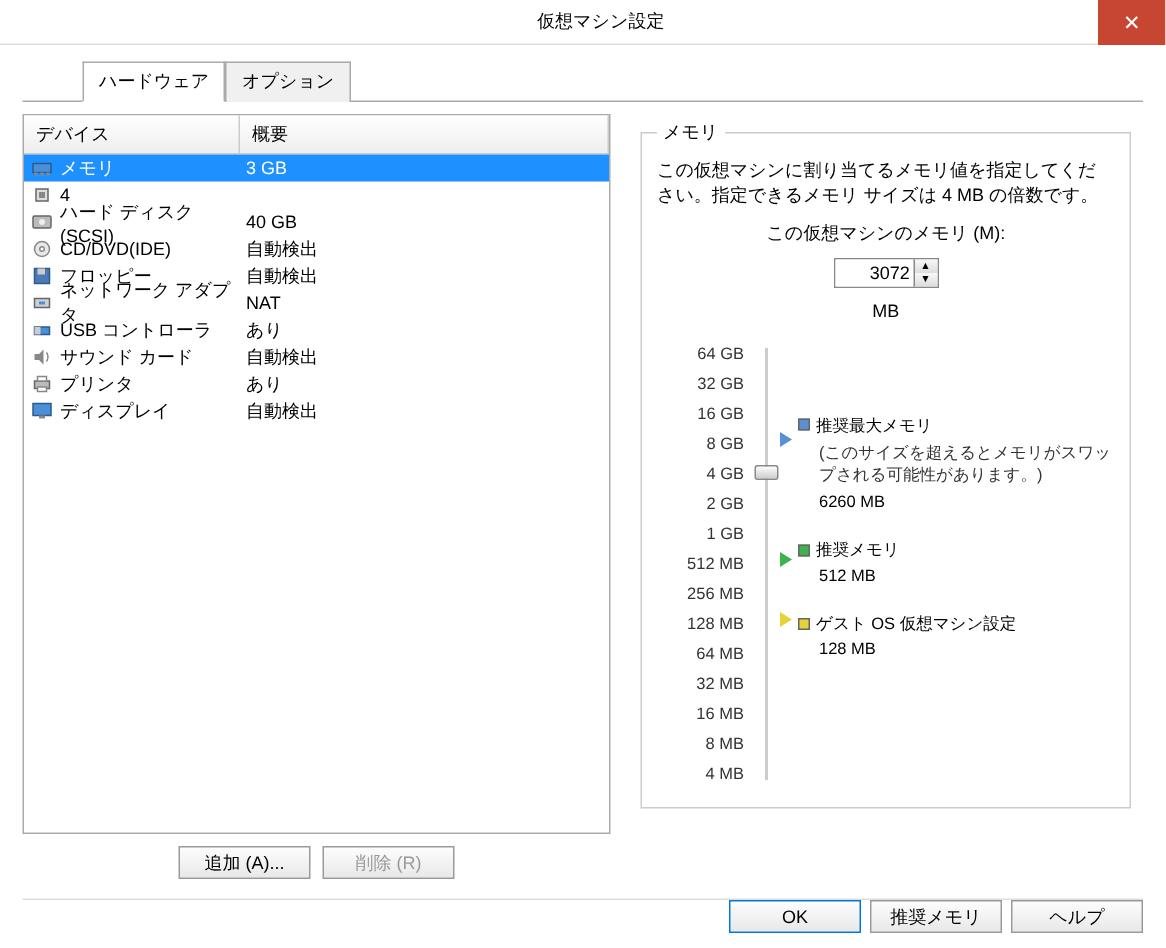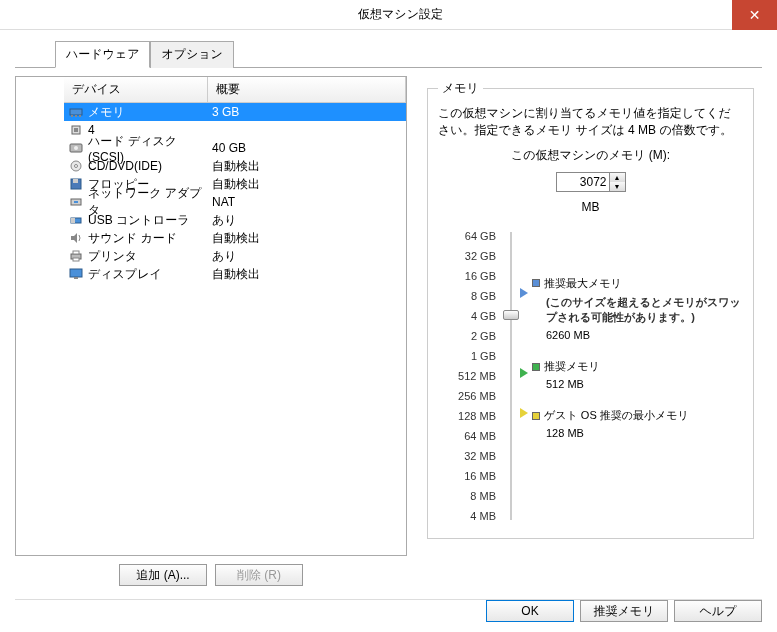--- a/index.html
+++ b/index.html
@@ -6,21 +6,21 @@
 body { font-family: "MS UI Gothic", "Meiryo", sans-serif; font-size: 12px; background: #fff; width: 777px; height: 632px; position: relative; color: #000; }
 .titlebar { height: 30px; background: #fff; display: flex; align-items: center; justify-content: center; position: relative; border-bottom: 1px solid #ddd; padding-left: 24px; }
 .titlebar .title { font-size: 12px; }
 .close-btn { position: absolute; right: 0; top: 0; width: 45px; height: 30px; background: #c74632; color: #fff; display: flex; align-items: center; justify-content: center; font-size: 14px; cursor: pointer; }
 .content { padding: 10px 15px; height: 560px; }
 .tabs { display: flex; border-bottom: 1px solid #aaa; padding-left: 40px; }
 .tab { padding: 4px 10px; border: 1px solid #aaa; border-bottom: none; background: #f0f0f0; cursor: pointer; position: relative; top: 1px; }
 .tab.active { background: #fff; border-bottom: 1px solid #fff; }
 .panel-row { display: flex; gap: 12px; margin-top: 8px; height: 510px; }
 .left-panel { width: 392px; display: flex; flex-direction: column; }
-.device-table { border: 1px solid #aaa; flex: 1; padding-left: 48px; }
+.device-table { border: 1px solid #aaa; flex: 1; }
 .table-header { display: flex; background: linear-gradient(#fff,#eee); border-bottom: 1px solid #ccc; }
 .th { padding: 4px 8px; border-right: 1px solid #ccc; font-weight: normal; }
 .th.device { width: 144px; }
 .th.summary { flex: 1; }
 .table-body { }
 .row { display: flex; align-items: center; height: 18px; padding-left: 4px; }
 .row.selected { background: #1e90ff; color: #fff; }
 .row .icon { width: 16px; height: 14px; margin-right: 4px; display: inline-flex; align-items: center; justify-content: center; }
 .row .dev-name { width: 124px; }
 .row .dev-summary { flex: 1; }
@@ -42,21 +42,21 @@
 .tick-labels div { height: 20px; line-height: 20px; }
 .slider-col { width: 30px; position: relative; }
 .slider-track { position: absolute; left: 14px; top: 6px; bottom: 6px; width: 2px; background: #ccc; }
 .slider-thumb { position: absolute; left: 7px; width: 16px; height: 10px; background: linear-gradient(#fdfdfd,#ccc); border: 1px solid #888; border-radius: 2px; }
 .marker { position: absolute; left: 24px; width: 0; height: 0; }
 .marker.tri { border-top: 5px solid transparent; border-bottom: 5px solid transparent; }
 .legend-col { flex: 1; padding-left: 6px; font-size: 11px; }
 .legend-item { margin-bottom: 18px; }
 .legend-item .sq { display: inline-block; width: 8px; height: 8px; border: 1px solid #666; margin-right: 4px; vertical-align: middle; }
 .legend-item .lbl { vertical-align: middle; }
-.legend-item .sub { margin: 4px 0 0 14px; color: #333; line-height: 1.4; font-weight: bold; }
+.legend-item .sub { margin: 4px 0 0 14px; color: #333; line-height: 1.4; }
 .legend-item .val { margin: 4px 0 0 14px; }
 .bottom-buttons { position: absolute; bottom: 10px; right: 15px; display: flex; gap: 6px; border-top: 1px solid #ddd; width: 747px; justify-content: flex-end; }
 .btn.default { border: 1px solid #0078d7; }
 </style>
 </head>
 <body>
 
 <div class="titlebar">
   <span class="title">仮想マシン設定</span>
   <div class="close-btn">✕</div>
@@ -232,21 +232,21 @@
             <div class="legend-item">
               <span class="sq" style="background:#5a8fd6;"></span><span class="lbl">推奨最大メモリ</span>
               <div class="sub">(このサイズを超えるとメモリがスワップされる可能性があります。)</div>
               <div class="val">6260 MB</div>
             </div>
             <div class="legend-item">
               <span class="sq" style="background:#3fb24f;"></span><span class="lbl">推奨メモリ</span>
               <div class="val">512 MB</div>
             </div>
             <div class="legend-item">
-              <span class="sq" style="background:#e6d23a;"></span><span class="lbl">ゲスト OS 推奨の最小メモリ</span>
+              <span class="sq" style="background:#e6d23a;"></span><span class="lbl">ゲスト OS 仮想マシン設定</span>
               <div class="val">128 MB</div>
             </div>
           </div>
         </div>
       </fieldset>
     </div>
   </div>
 </div>
 
 <div class="bottom-buttons">

